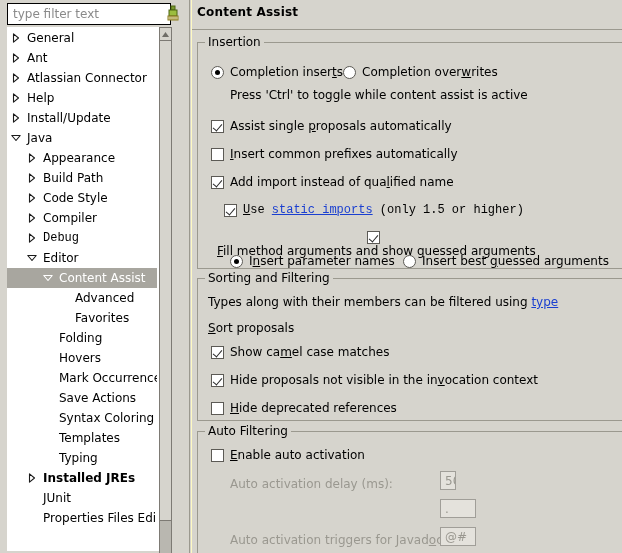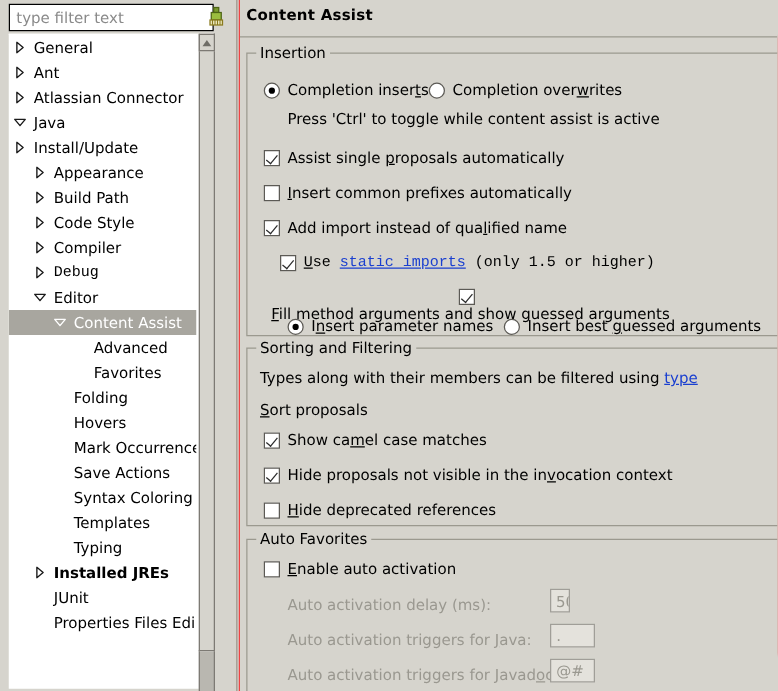--- a/index.html
+++ b/index.html
@@ -6,21 +6,21 @@
   html, body {
     margin: 0; padding: 0;
     width: 622px; height: 553px;
     overflow: hidden;
     background: #d6d4cd;
     font-family: "DejaVu Sans", "Liberation Sans", sans-serif;
     font-size: 12px;
     color: #000;
     -webkit-font-smoothing: none;
   }
-  #root { position: relative; width: 622px; height: 553px; background: #ef4444; border-radius: 31px; }
+  #root { position: relative; width: 622px; height: 553px; background: #fef9c3; }
 
   
   #sidebar {
     position: absolute; left: 0; top: 0;
     width: 189px; height: 553px;
     background: #d6d4cd;
     overflow: hidden;
   }
   .filter-wrap {
     position: absolute; left: 7px; top: 3px;
@@ -250,34 +250,43 @@
             <span class="twist">
               <svg width="8" height="10" viewBox="0 0 8 10">
                 <polygon points="1.5,0.8 6.5,5 1.5,9.2" fill="none" stroke="#1a1a1a" stroke-width="1.1" stroke-linejoin="round"></polygon>
               </svg>
             </span>
             <span class="tlabel" style="margin-left: 4px;">Atlassian Connector</span>
           </div>
           <div class="trow">
             <span style="display: inline-block; flex: 0 0 0px; width: 0px;"></span>
             <span class="twist">
+              <svg width="8" height="10" viewBox="0 0 8 10">
+                <polygon points="1.5,0.8 6.5,5 1.5,9.2" fill="none" stroke="#1a1a1a" stroke-width="1.1" stroke-linejoin="round"></polygon>
+              </svg>
+            </span>
+            <span class="tlabel" style="margin-left: 4px;">Help</span>
+          </div>
+          <div class="trow">
+            <span style="display: inline-block; flex: 0 0 0px; width: 0px;"></span>
+            <span class="twist">
+              <svg width="8" height="10" viewBox="0 0 8 10">
+                <polygon points="1.5,0.8 6.5,5 1.5,9.2" fill="none" stroke="#1a1a1a" stroke-width="1.1" stroke-linejoin="round"></polygon>
+              </svg>
+            </span>
+            <span class="tlabel" style="margin-left: 4px;">Install/Update</span>
+          </div>
+          <div class="trow">
+            <span style="display: inline-block; flex: 0 0 0px; width: 0px;"></span>
+            <span class="twist">
               <svg width="10" height="8" viewBox="0 0 10 8">
                 <polygon points="0.8,1.5 9.2,1.5 5,6.5" fill="none" stroke="#1a1a1a" stroke-width="1.1" stroke-linejoin="round"></polygon>
               </svg>
             </span>
             <span class="tlabel" style="margin-left: 4px;">Java</span>
-          </div>
-          <div class="trow">
-            <span style="display: inline-block; flex: 0 0 0px; width: 0px;"></span>
-            <span class="twist">
-              <svg width="8" height="10" viewBox="0 0 8 10">
-                <polygon points="1.5,0.8 6.5,5 1.5,9.2" fill="none" stroke="#1a1a1a" stroke-width="1.1" stroke-linejoin="round"></polygon>
-              </svg>
-            </span>
-            <span class="tlabel" style="margin-left: 4px;">Install/Update</span>
           </div>
           <div class="trow">
             <span style="display: inline-block; flex: 0 0 16px; width: 16px;"></span>
             <span class="twist">
               <svg width="8" height="10" viewBox="0 0 8 10">
                 <polygon points="1.5,0.8 6.5,5 1.5,9.2" fill="none" stroke="#1a1a1a" stroke-width="1.1" stroke-linejoin="round"></polygon>
               </svg>
             </span>
             <span class="tlabel" style="margin-left: 4px;">Appearance</span>
           </div>
@@ -488,31 +497,30 @@
         <span class="lbl"><span>Hide proposals not visible in the in</span><span class="mn">v</span><span>ocation context</span></span>
       </div>
 
       <div class="row ctrl" style="left:13px; top:122px;">
         <span class="cb"></span>
         <span class="lbl"><span class="mn">H</span><span>ide deprecated references</span></span>
       </div>
     </div>
 
     <div class="group" id="grp-auto" style="top:431px; height:126px; width:430px;">
-      <span class="group-title">Auto Favorites</span>
+      <span class="group-title">Auto Filtering</span>
 
       <div class="row ctrl" style="left:13px; top:16px;">
         <span class="cb"></span>
         <span class="lbl"><span class="mn">E</span><span>nable auto activation</span></span>
       </div>
 
       <div class="row dis-text" style="left:32px; top:45px;">Auto activation delay (ms):</div>
       <input class="tinput" style="position: absolute; left: 242px; top: 39px; width: 16px; text-align: right;" type="text" readonly="" value="500">
 
-      <div class="row dis-text" style="left:32px; top:73px;"><span>Auto activation triggers for </span><span class="mn">J</span><span>ava:</span></div>
       <input class="tinput" style="position: absolute; left: 242px; top: 67px; width: 36px;" type="text" readonly="" value=".">
 
       <div class="row dis-text" style="left:32px; top:101px;"><span>Auto activation triggers for Javad</span><span class="mn">o</span><span>c:</span></div>
       <input class="tinput" style="position: absolute; left: 242px; top: 95px; width: 36px;" type="text" readonly="" value="@#">
     </div>
 
   </div>
 </div>
 
 </body></html>

